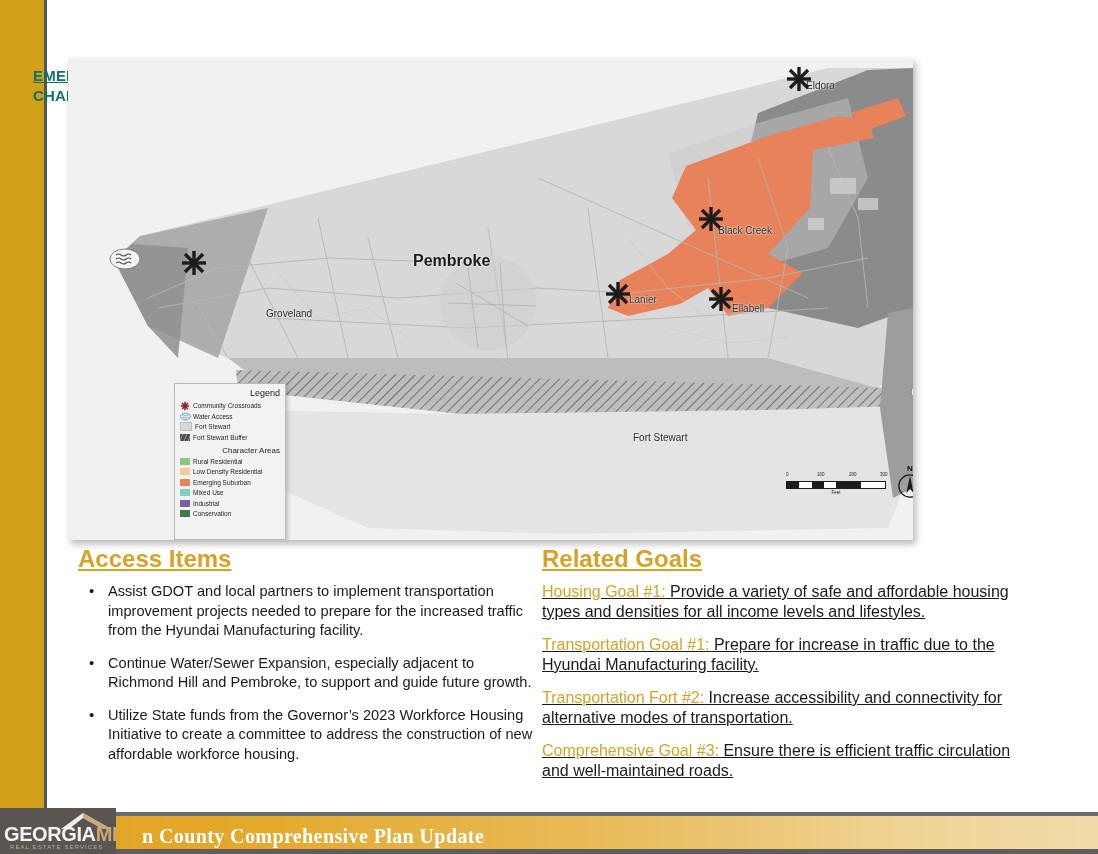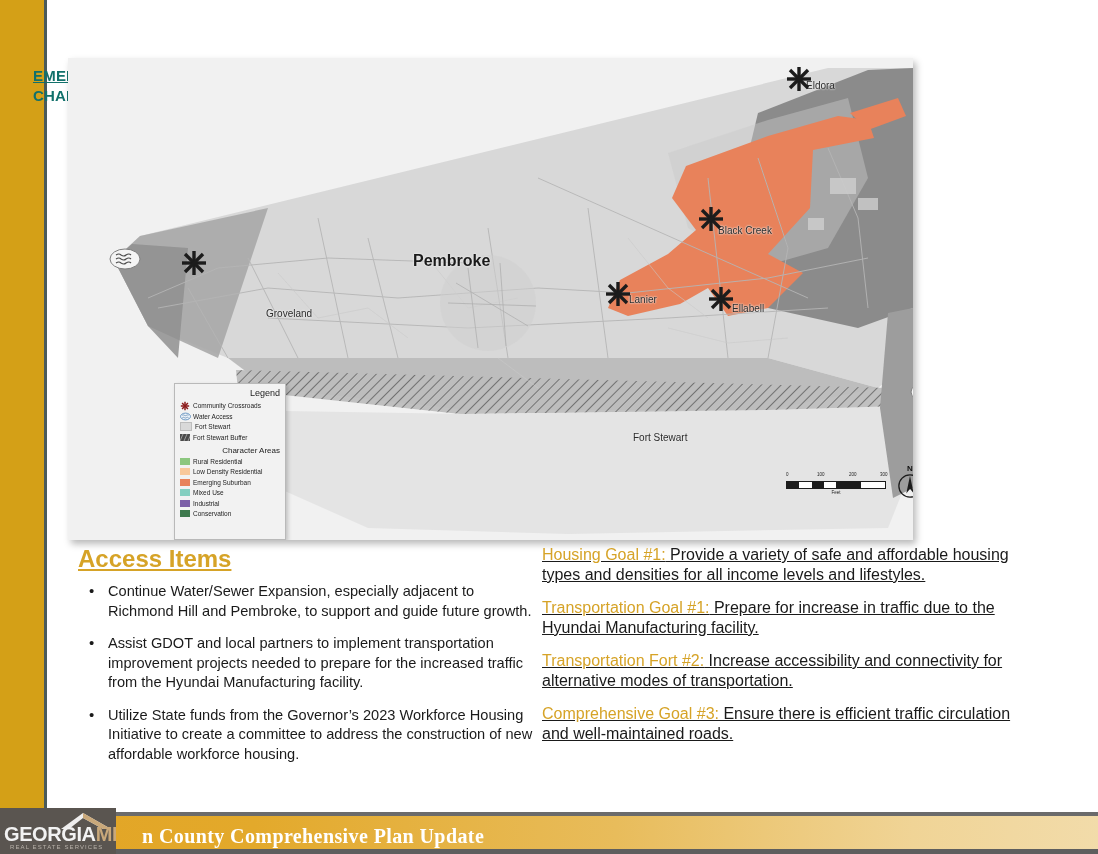--- a/index.html
+++ b/index.html
@@ -387,27 +387,28 @@
       <polygon points="14,3 18,22 14,17 10,22" fill="#1c1c1c"></polygon>
     </svg>
   </div>
 </div>
 
 <div id="content">
 
   <div class="col" id="col-left">
     <div class="col-head">Access Items</div>
     <ul class="bullets">
+      <li>Assist GDOT and local partners to implement transportation improvement projects needed to prepare for the increased traffic from the Hyundai Manufacturing facility.</li>
       <li>Continue Water/Sewer Expansion, especially adjacent to Richmond Hill and Pembroke, to support and guide future growth.</li>
-      <li>Assist GDOT and local partners to implement transportation improvement projects needed to prepare for the increased traffic from the Hyundai Manufacturing facility.</li>
       <li>Utilize State funds from the Governor’s 2023 Workforce Housing Initiative to create a committee to address the construction of new affordable workforce housing.</li>
     </ul>
   </div>
 
   <div class="col" id="col-right">
+    <div class="col-head">Related Goals</div>
 
     <div class="goal">
       <span class="g-label">Housing Goal #1:</span><span> Provide a variety of safe and affordable housing types and densities for all income levels and lifestyles.</span>
     </div>
     <div class="goal">
       <span class="g-label">Transportation Goal #1:</span><span> Prepare for increase in traffic due to the Hyundai Manufacturing facility.</span>
     </div>
     <div class="goal">
       <span class="g-label">Transportation Fort #2:</span><span> Increase accessibility and connectivity for alternative modes of transportation.</span>
     </div>

